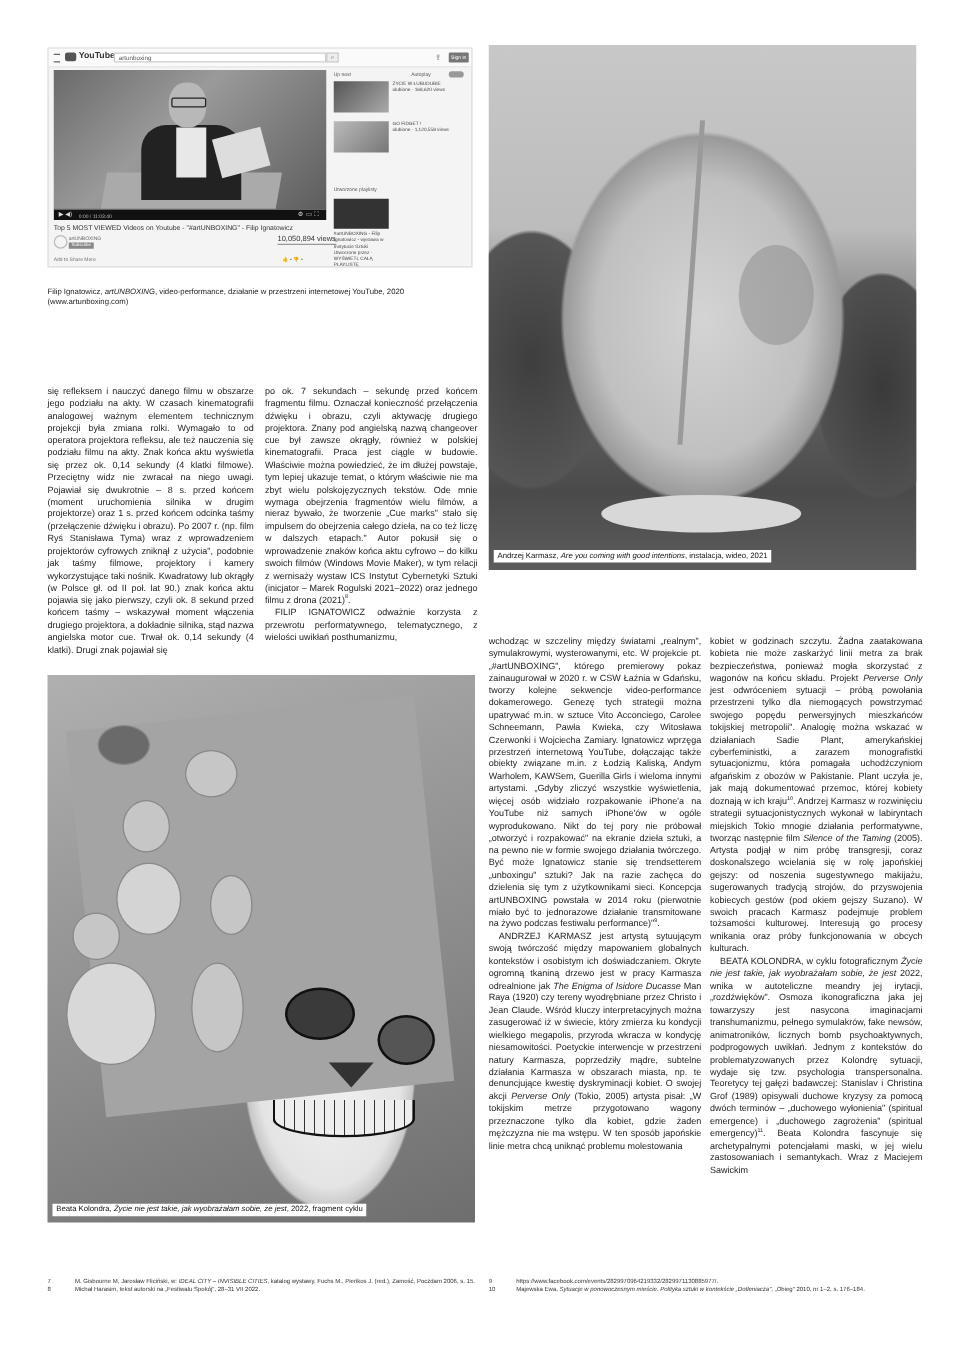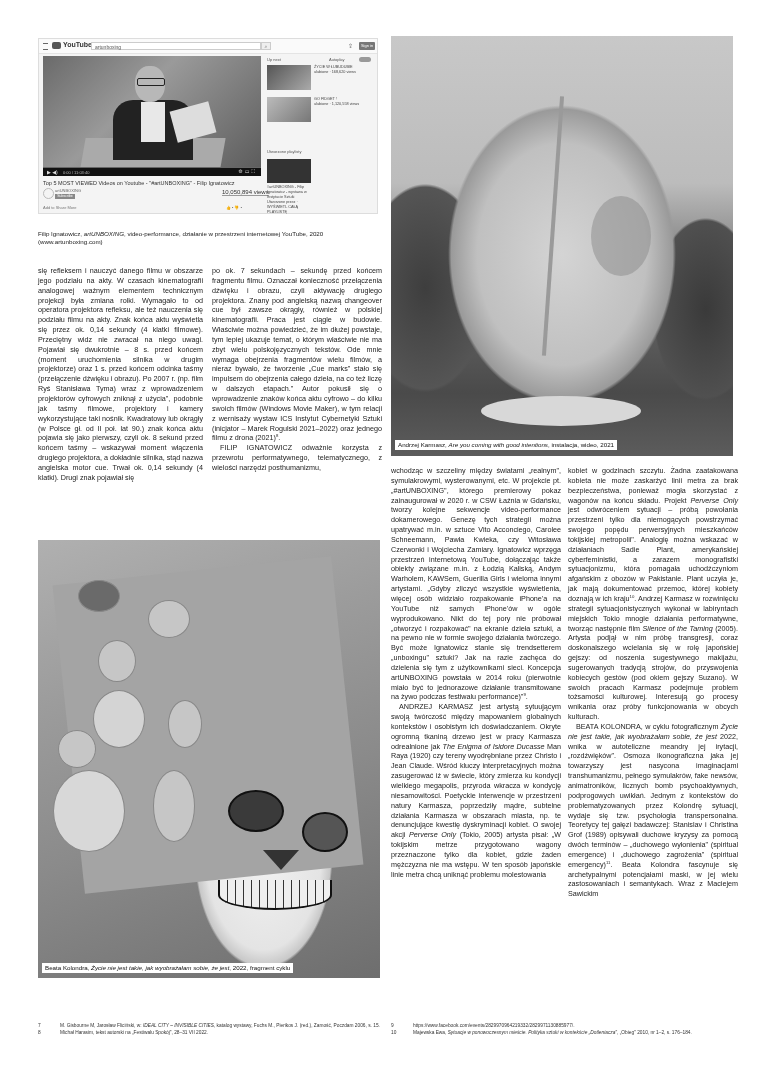--- a/index.html
+++ b/index.html
@@ -43,21 +43,21 @@
   #yt .rel3{top:120px;width:44px;height:24px;background:#333;}
   #yt .reltitle{position:absolute;left:275px;font-size:3.8px;color:#444;line-height:5px;}
   #yt .rel-t1{top:26px;}
   #yt .rel-t2{top:58px;}
   #yt .pl-label{position:absolute;left:228px;top:110px;font-size:4px;color:#555;}
   #yt .pl-title{position:absolute;left:228px;top:146px;font-size:3.8px;color:#444;line-height:5px;width:46px;}
 
   .caption{font-size:6.2px;line-height:8px;color:#222;}
   #cap1{left:38px;top:230px;width:345px;}
 
-  .col{font-size:7.2px;line-height:9.85px;text-align:justify;color:#222;}
+  .col{font-size:7.2px;line-height:9.85px;text-align:justify;color:#222;margin-top:42px;}
   .col p{margin:0;}
   .col .ind{text-indent:8px;}
   #colA{left:38px;top:266px;width:165px;}
   #colB{left:212px;top:266px;width:170px;}
   #colC{left:391px;top:466px;width:170px;}
   #colD{left:568px;top:466px;width:170px;}
 
   
   #photo1{left:391px;top:36px;width:342px;height:420px;background:
     radial-gradient(ellipse 45% 48% at 50% 52%, #d4d4d4 0%, #c0c0c0 55%, #9a9a9a 72%, transparent 74%),
@@ -148,21 +148,21 @@
 </div>
 
 <div id="cap1" class="abs caption"><span>Filip Ignatowicz, </span><i>artUNBOXING</i><span>, video-performance, działanie w przestrzeni internetowej YouTube, 2020 (www.artunboxing.com)</span></div>
 
 <div id="colA" class="abs col">
   <p>się refleksem i nauczyć danego filmu w obszarze jego podziału na akty. W czasach kinematografii analogowej ważnym elementem technicznym projekcji była zmiana rolki. Wymagało to od operatora projektora refleksu, ale też nauczenia się podziału filmu na akty. Znak końca aktu wyświetla się przez ok. 0,14 sekundy (4 klatki filmowe). Przeciętny widz nie zwracał na niego uwagi. Pojawiał się dwukrotnie – 8 s. przed końcem (moment uruchomienia silnika w drugim projektorze) oraz 1 s. przed końcem odcinka taśmy (przełączenie dźwięku i obrazu). Po 2007 r. (np. film Ryś Stanisława Tyma) wraz z wprowadzeniem projektorów cyfrowych zniknął z użycia", podobnie jak taśmy filmowe, projektory i kamery wykorzystujące taki nośnik. Kwadratowy lub okrągły (w Polsce gł. od II poł. lat 90.) znak końca aktu pojawia się jako pierwszy, czyli ok. 8 sekund przed końcem taśmy – wskazywał moment włączenia drugiego projektora, a dokładnie silnika, stąd nazwa angielska motor cue. Trwał ok. 0,14 sekundy (4 klatki). Drugi znak pojawiał się</p>
 </div>
 
 <div id="colB" class="abs col">
   <p><span>po ok. 7 sekundach – sekundę przed końcem fragmentu filmu. Oznaczał konieczność przełączenia dźwięku i obrazu, czyli aktywację drugiego projektora. Znany pod angielską nazwą changeover cue był zawsze okrągły, również w polskiej kinematografii. Praca jest ciągle w budowie. Właściwie można powiedzieć, że im dłużej powstaje, tym lepiej ukazuje temat, o którym właściwie nie ma zbyt wielu polskojęzycznych tekstów. Ode mnie wymaga obejrzenia fragmentów wielu filmów, a nieraz bywało, że tworzenie „Cue marks" stało się impulsem do obejrzenia całego dzieła, na co też liczę w dalszych etapach." Autor pokusił się o wprowadzenie znaków końca aktu cyfrowo – do kilku swoich filmów (Windows Movie Maker), w tym relacji z wernisaży wystaw ICS Instytut Cybernetyki Sztuki (inicjator – Marek Rogulski 2021–2022) oraz jednego filmu z drona (2021)</span><sup>8</sup>.</p>
-  <p class="ind">FILIP IGNATOWICZ odważnie korzysta z przewrotu performatywnego, telematycznego, z wielości narzędzi posthumanizmu,</p>
+  <p class="ind">FILIP IGNATOWICZ odważnie korzysta z przewrotu performatywnego, telematycznego, z wielości uwikłań posthumanizmu,</p>
 </div>
 
 <div id="photo1" class="abs">
   <div class="fold1"></div>
   <div class="fold2"></div>
   <div class="hem"></div>
   <div id="cap2" class="photo-cap"><span>Andrzej Karmasz, </span><i>Are you coming with good intentions</i><span>, instalacja, wideo, 2021</span></div>
 </div>
 
 <div id="photo2" class="abs">

